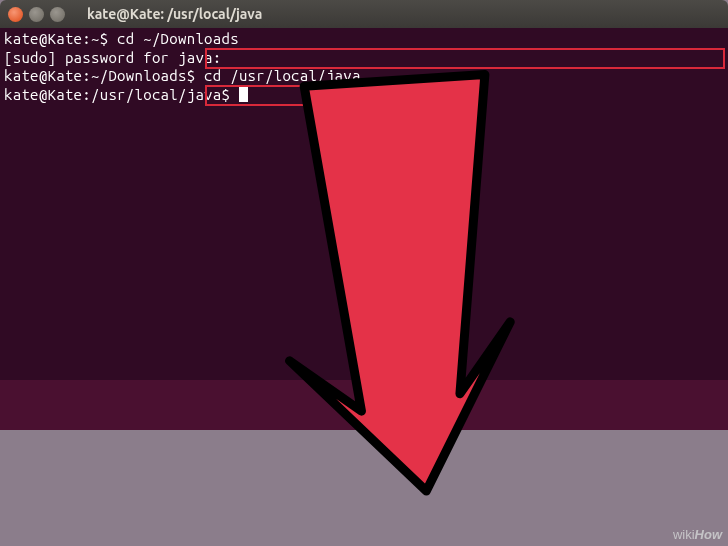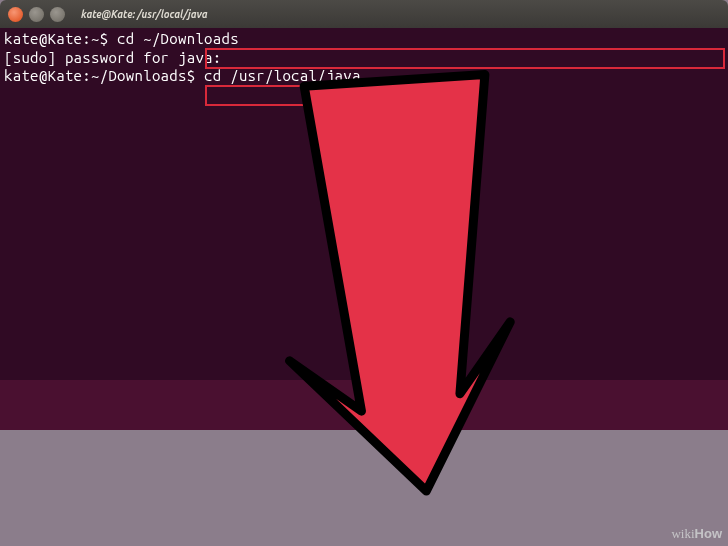--- a/index.html
+++ b/index.html
@@ -34,24 +34,23 @@
       justify-content: center;
       font-size: 10px;
       color: #3a3a3a;
     }
     .btn-close { background: radial-gradient(circle at 40% 35%, #f79674, #dd4814); }
     .btn-min { background: radial-gradient(circle at 40% 35%, #9a968f, #6c6860); }
     .btn-max { background: radial-gradient(circle at 40% 35%, #9a968f, #6c6860); }
     .title-text {
       color: #dfdbd2;
       font-family: "Ubuntu", sans-serif;
-      font-size: 10px;
+      font-size: 14px;
       font-weight: bold;
-      margin-left: 16px;
-      font-style: italic;
+      margin-left: 22px;
     }
     .terminal {
       background: #300a24;
       height: 352px;
       padding: 2px 4px;
       font-size: 15px;
       line-height: 18.5px;
       color: #ffffff;
       position: relative;
       letter-spacing: 0.3px;
@@ -97,39 +96,40 @@
     }
     .watermark {
       position: absolute;
       right: 6px;
       bottom: 4px;
       color: #cfd0d1;
       font-family: Arial, sans-serif;
       font-size: 13px;
       opacity: 0.85;
     }
-    .watermark .w { font-weight: normal; font-family: Liberation Serif, serif; }
-    .watermark .how { font-weight: bold; }
+    .watermark .w { font-weight: normal; }
+    .watermark .how { font-weight: bold; font-style: italic; }
   </style>
 </head>
 <body>
 
 <div class="titlebar">
   <div class="window-controls">
     <div class="window-btn btn-close"></div>
     <div class="window-btn btn-min"></div>
     <div class="window-btn btn-max"></div>
   </div>
   <div class="title-text">kate@Kate: /usr/local/java</div>
 </div>
 
 <div class="terminal">
   <span class="line"><span class="prompt">kate@Kate:~$</span><span> cd ~/Downloads</span></span>
   <span class="line"><span class="prompt">[sudo] password for java:</span><span></span></span>
   <span class="line"><span class="prompt">kate@Kate:~/Downloads$</span><span> cd /usr/local/java</span></span>
+  <span class="line"><span class="prompt">kate@Kate:/usr/local/java$</span><span> </span><span class="cursor-block"></span></span>
 
   <div class="highlight-box1"></div>
   <div class="highlight-box2"></div>
 </div>
 
 <div class="bottom-bar"></div>
 
 <svg class="big-arrow" width="320" height="440">
   <path d="M 120 10 L 120 340 L 58 278 L 170 430 L 282 278 L 220 340 L 300 30 Z" transform="rotate(-10 160 220)" fill="#e43248" stroke="#000000" stroke-width="9" stroke-linejoin="round"></path>
 </svg>

